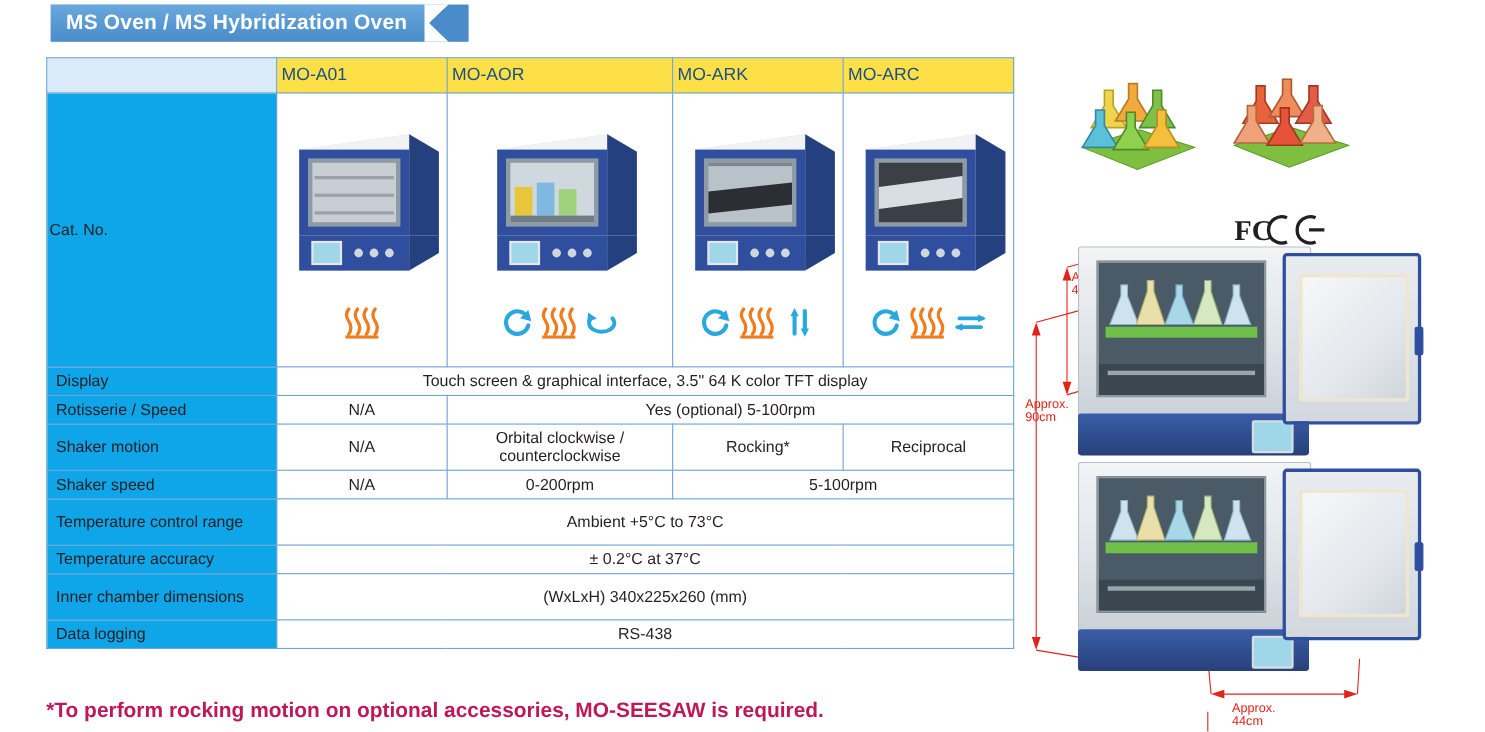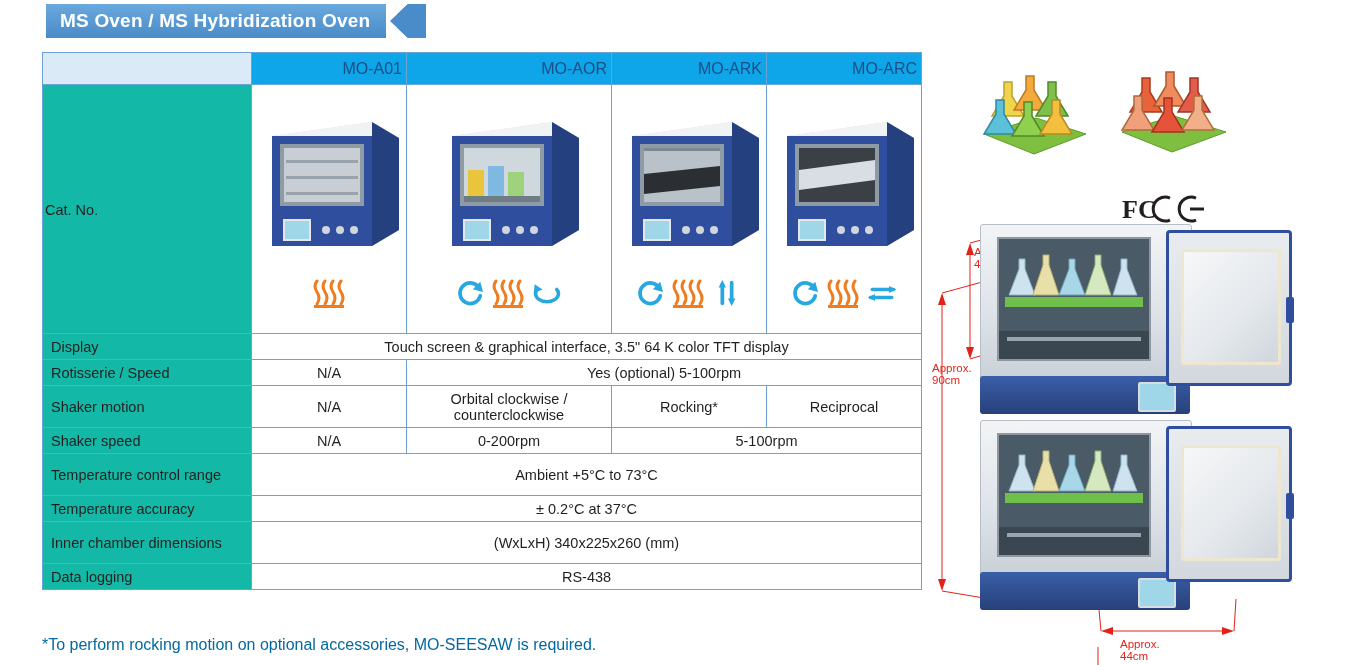--- a/index.html
+++ b/index.html
@@ -16,37 +16,37 @@
     padding:0 16px 0 14px;letter-spacing:0.2px;white-space:nowrap;text-align:right;
   }
   .banner-tail{width:40px;position:relative;}
   .banner-tail svg{display:block;}
   
   .spec-table{position:absolute;left:42px;top:52px;width:880px;border-collapse:collapse;}
   .spec-table td{
     border:1px solid #6ba3d6;font-size:14.5px;color:#231f20;
     padding:4px 8px;vertical-align:middle;
   }
-  .spec-table td.label{width:192px;text-align:left;background:#14b8a6;}
+  .spec-table td.label{width:192px;text-align:left;background:#0ea5e9;}
   .spec-table td.ctr{text-align:center;}
   .hdr td{
-    background:#0ea5e9;color:#1b4f87;font-size:16px;text-align:right;height:27px;padding:2px 4px;
+    background:#fde047;color:#1b4f87;font-size:16px;text-align:left;height:27px;padding:2px 4px;
   }
   .hdr td.label{background:#dbeaf7;}
   .prod-cell{height:238px;vertical-align:top;padding:6px 2px 4px 2px !important;text-align:center;background:#ffffff;}
   .prod-cell.label{vertical-align:middle;text-align:left;}
   .oven-img{width:150px;height:148px;margin:4px auto 0 auto;display:block;}
   .icon-row{display:flex;align-items:center;justify-content:center;gap:7px;height:46px;margin-top:14px;}
   .heat-icon{width:34px;height:30px;}
   .rot-icon{width:28px;height:28px;}
   .motion-icon{width:30px;height:28px;}
   .row-h{height:26px;}
   .row-h2{height:42px;}
   .footnote{
-    position:absolute;left:42px;top:636px;font-size:16px;color:#0369a1;
+    position:absolute;left:42px;top:636px;font-size:19px;color:#be185d;font-weight:bold;
   }
   
   .right-area{position:absolute;left:930px;top:52px;width:415px;height:600px;}
   .flask-tray{position:absolute;}
   .dim-label{position:absolute;font-size:11.5px;color:#e2231a;line-height:12px;}
   
   .stack{position:absolute;left:50px;top:172px;width:330px;height:420px;}
   .unit{position:absolute;left:0;width:210px;height:190px;}
   .unit-body{position:absolute;left:0;top:0;width:210px;height:155px;background:linear-gradient(180deg,#f2f4f6 0%,#dfe4e9 55%,#c9d0d7 100%);border:1px solid #b6bec6;border-radius:3px;}
   .unit-chamber{position:absolute;left:16px;top:12px;width:150px;height:120px;background:#2e3a42;border:2px solid #8e979f;overflow:hidden;}

